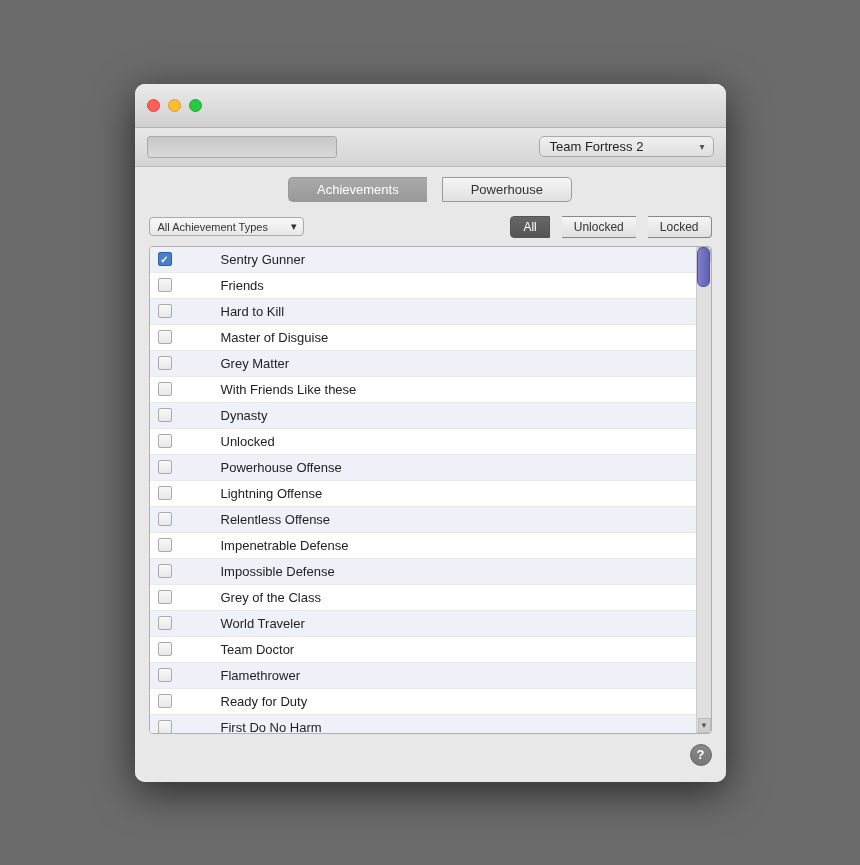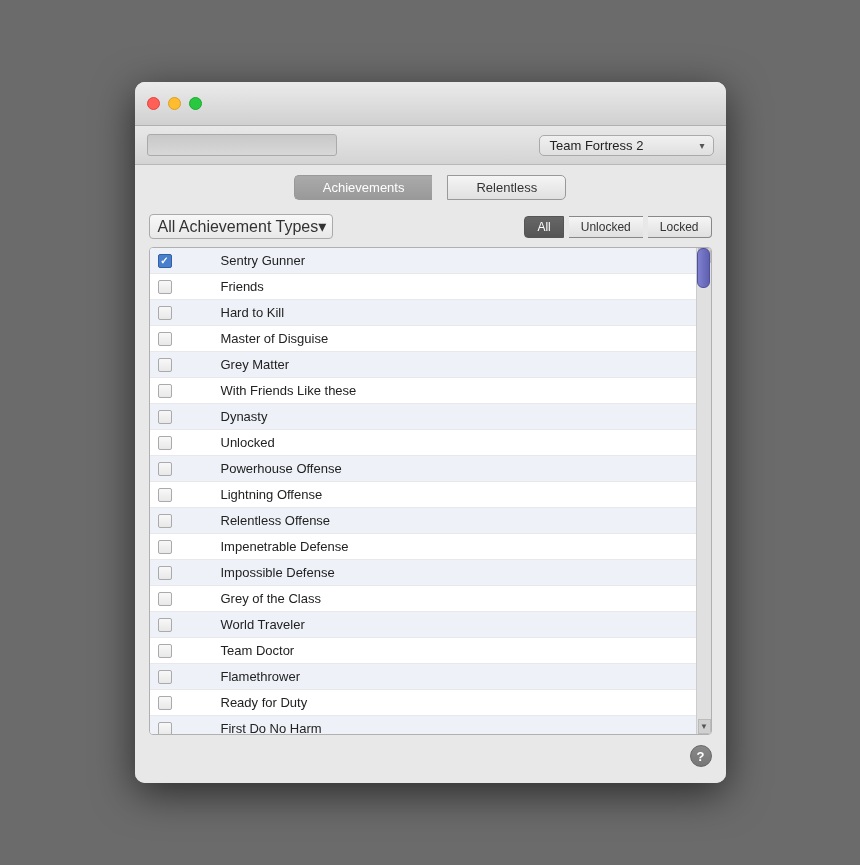--- a/index.html
+++ b/index.html
@@ -117,30 +117,30 @@
       margin-bottom: 2px;
     }
 
     .achievement-type-select {
       display: flex;
       align-items: center;
       background: linear-gradient(to bottom, #f8f8f8, #e8e8e8);
       border: 1px solid #aaa;
       border-radius: 4px;
       padding: 2px 6px 2px 8px;
-      font-size: 16px;
+      font-size: 11px;
       color: #333;
       cursor: pointer;
       min-width: 155px;
       justify-content: space-between;
     }
 
     .filter-buttons {
       display: flex;
-      gap: 5px;
+      gap: 12px;
       padding-left: 6px;
     }
     .filter-btn {
       padding: 3px 12px;
       font-size: 12px;
       border: 1px solid #888;
       background: linear-gradient(to bottom, #f5f5f5, #e0e0e0);
       cursor: pointer;
       color: #333;
     }
@@ -281,21 +281,21 @@
     <div class="game-selector">
       <span class="game-selector-text">Team Fortress 2</span>
       <span class="game-selector-arrow">▾</span>
     </div>
   </div>
 
   <div class="content-area">
 
     <div class="tab-bar">
       <button class="tab-button">Achievements</button>
-      <button class="tab-button">Relentless</button>
+      <button class="tab-button">Powerhouse</button>
     </div>
 
     <div class="filter-bar">
       <div class="achievement-type-select">
         <span>All Achievement Types</span>
         <span>▾</span>
       </div>
       <div class="filter-buttons">
         <button class="filter-btn active">All</button>
         <button class="filter-btn">Unlocked</button>

